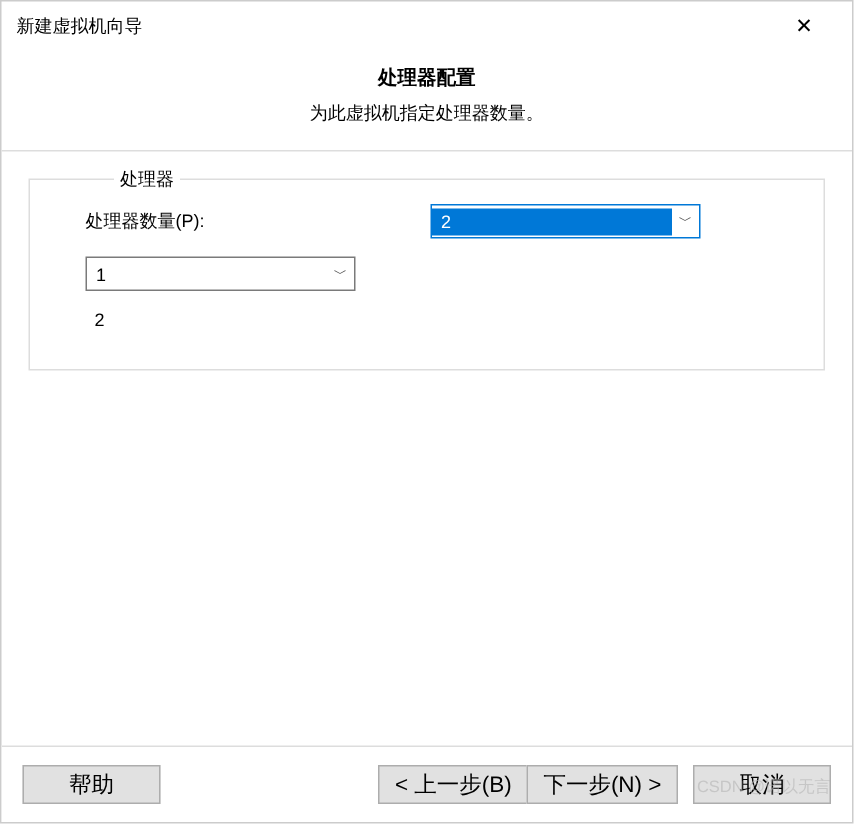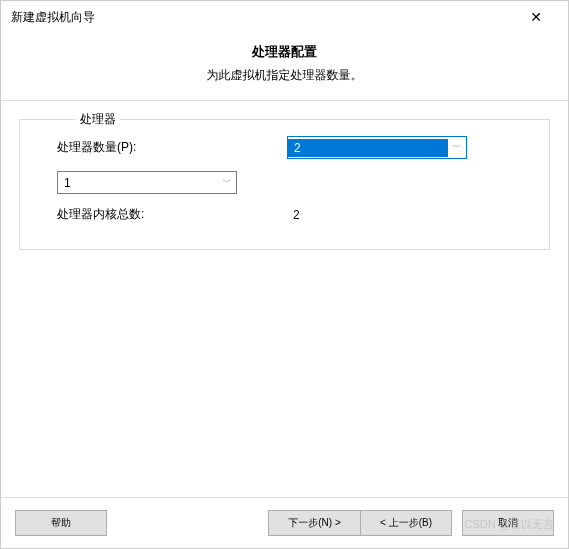--- a/index.html
+++ b/index.html
@@ -119,21 +119,21 @@
       display: flex;
       align-items: center;
       background: #fff;
     }
     .footer .spacer { flex: 1; }
     .btn {
       min-width: 92px;
       height: 26px;
       border: 1px solid #adadad;
       background: #e1e1e1;
-      font-size: 10px;
+      font-size: 15px;
       font-family: inherit;
       cursor: pointer;
       padding: 0 10px;
     }
     .btn-group { display: flex; gap: 0; }
     .btn-group .btn:first-child { border-right: none; }
     .btn-cancel { margin-left: 10px; }
     .watermark {
       position: absolute;
       bottom: 16px;
@@ -173,29 +173,28 @@
     </div>
 
     <div class="form-row">
       <div class="combo">
         <span class="combo-value">1</span>
         <span class="combo-arrow">﹀</span>
       </div>
     </div>
 
     <div class="form-row">
-      <span class="form-label">处理器内核总数:</span>
       <span class="static-value">2</span>
     </div>
   </div>
 </div>
 
 <div class="footer">
   <button class="btn">帮助</button>
   <div class="spacer"></div>
   <div class="btn-group">
+    <button class="btn">&lt; 上一步(B)</button>
     <button class="btn">下一步(N) &gt;</button>
-    <button class="btn">&lt; 上一步(B)</button>
   </div>
   <button class="btn btn-cancel">取消</button>
 </div>
 
 <div class="watermark">CSDN @诺以无言</div>
 
 </body></html>

